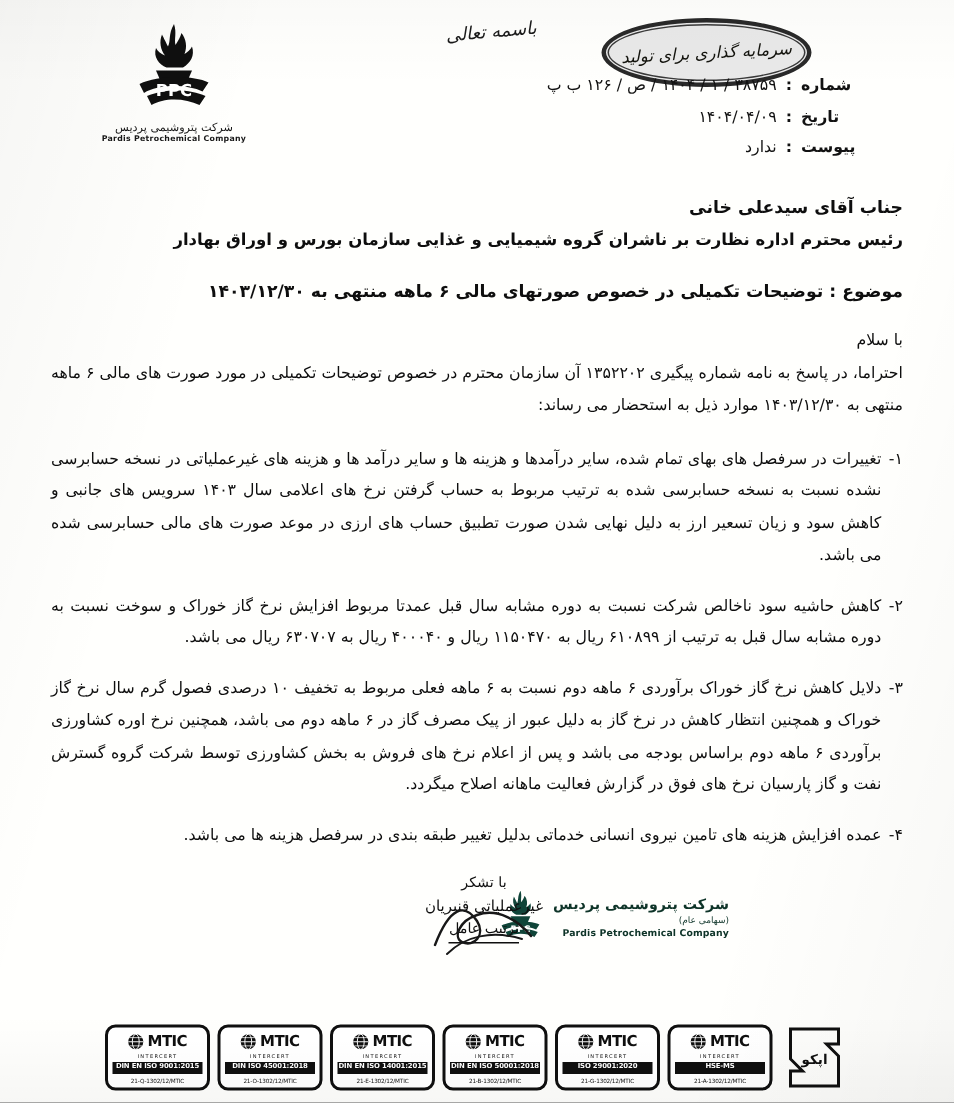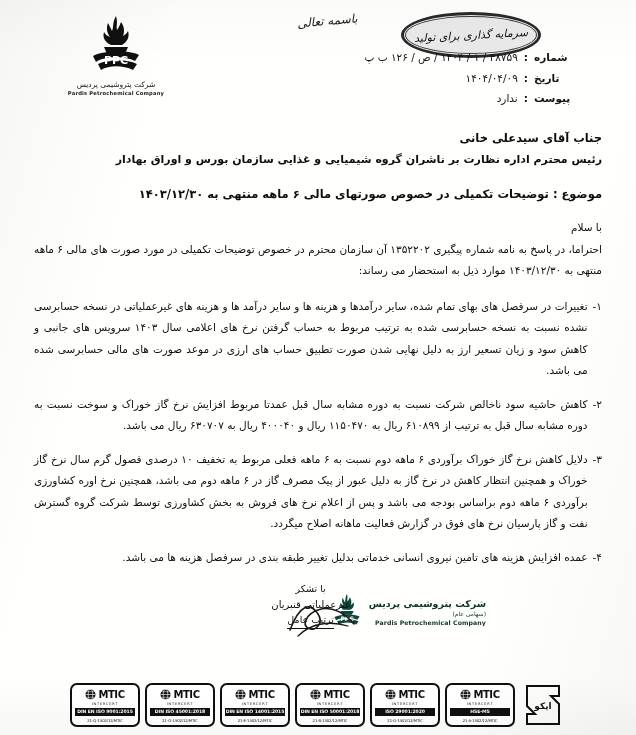--- a/index.html
+++ b/index.html
@@ -168,21 +168,21 @@
   .item .txt{ flex:1 1 auto; text-align:justify; }
 
   
   .sign-area{
     position:relative;
     height:86px;
     margin-top:10px;
   }
   .sign-block{
     position:absolute;
-    top:2px; right:252px;
+    top:2px; right:240px;
     text-align:center;
     font-size:10px;
     color:#111;
     line-height:1.5;
     z-index:3;
   }
   .sign-block .thanks{ font-size:9.5px; }
   .sign-block .who{ font-size:10px; white-space:nowrap; }
   .sign-block .role{
     font-size:9.5px;

